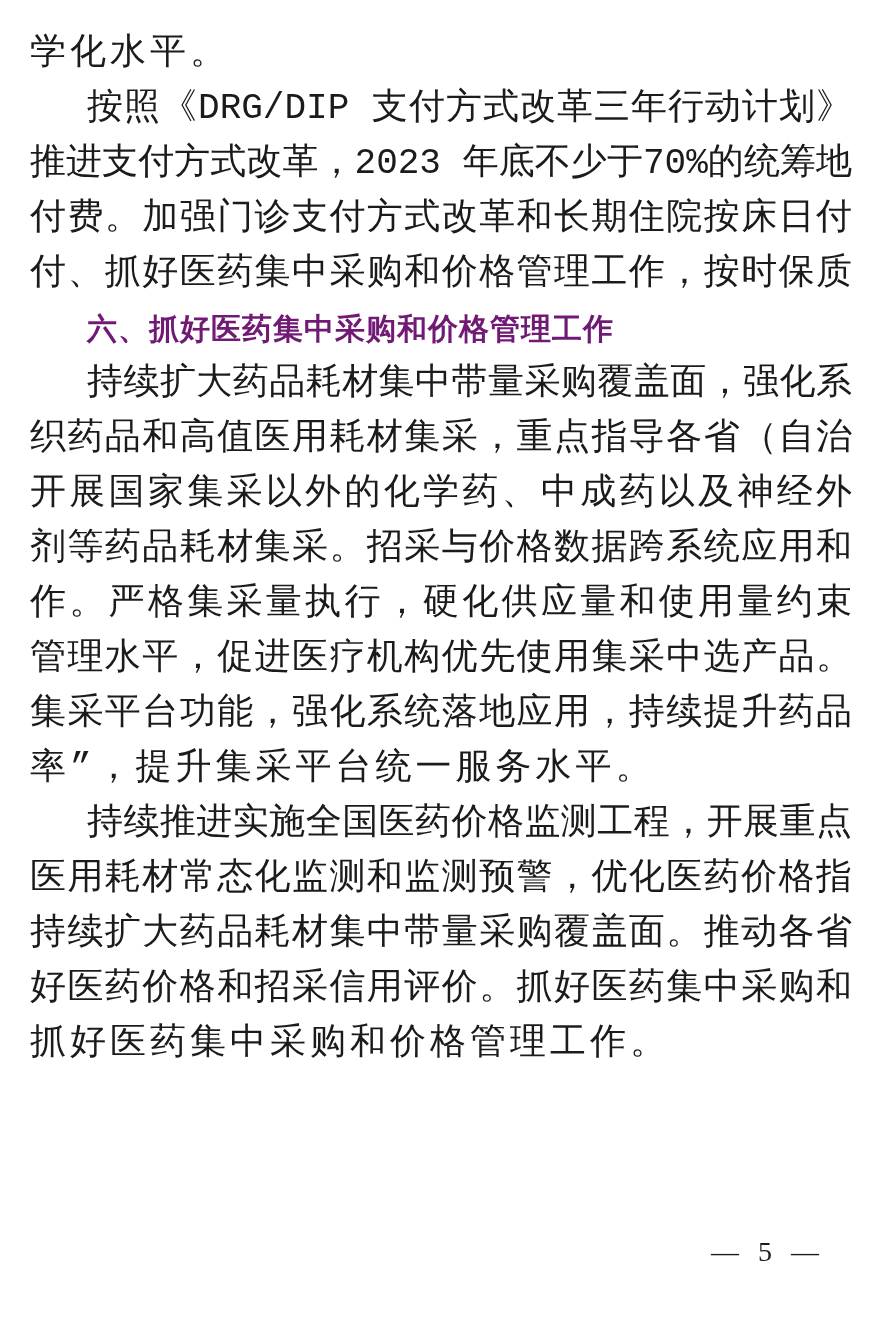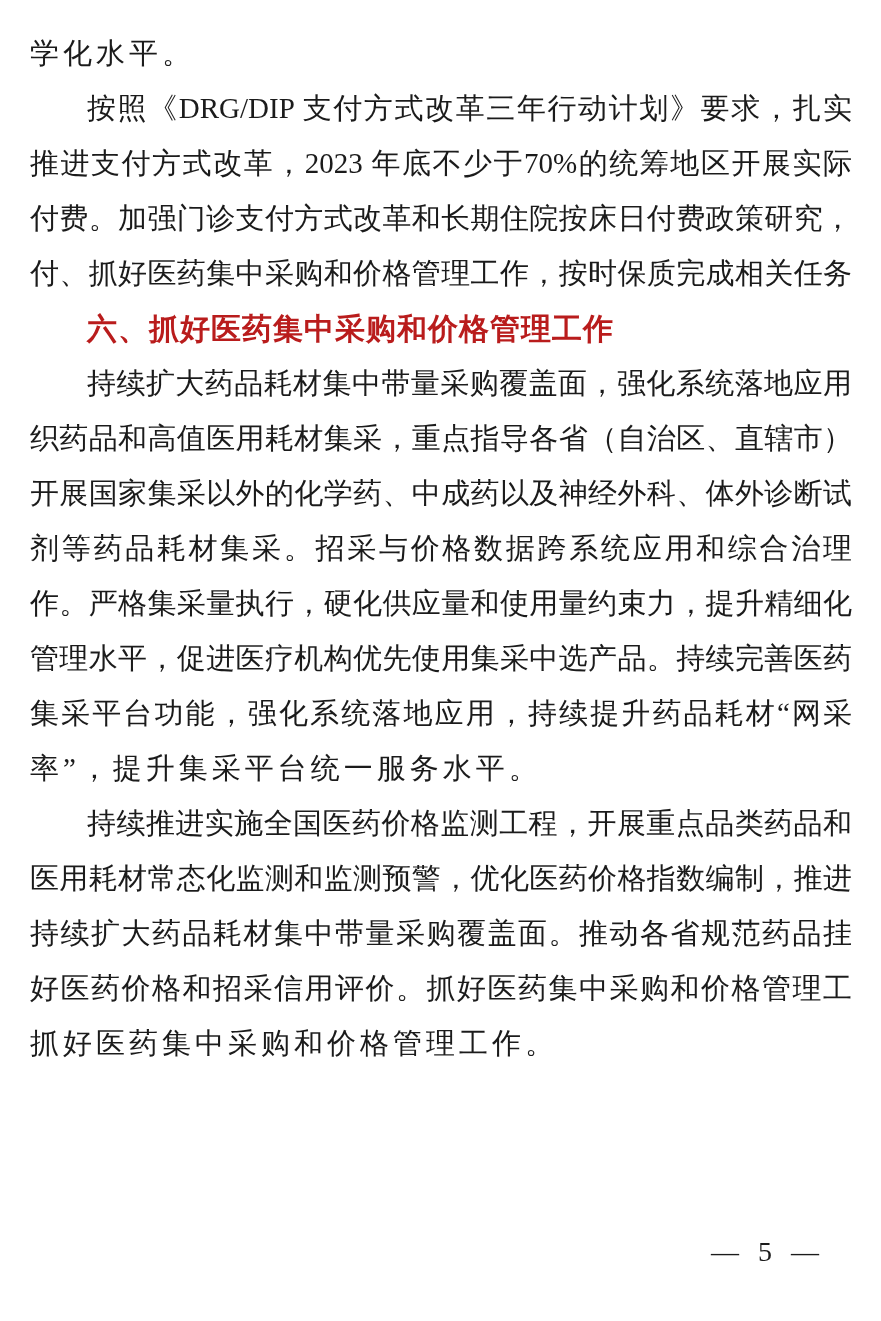--- a/index.html
+++ b/index.html
@@ -14,22 +14,22 @@
     background: #ffffff;
     overflow: hidden;
   }
   .content {
     position: absolute;
     top: 26px;
     left: 30px;
     width: 822px;
   }
   .line {
-    font-family: Liberation Serif, serif;
-    font-size: 29px;
+    font-family: Liberation Mono, monospace;
+    font-size: 36px;
     line-height: 55px;
     height: 55px;
     color: #1b1b1b;
     overflow: hidden;
   }
   .line.justify {
     text-align: justify;
     -moz-text-align-last: justify;
     text-align-last: justify;
   }
@@ -38,21 +38,21 @@
     letter-spacing: 4px;
   }
   .line.indent {
     text-indent: 57px;
   }
   .line.heading {
     font-family: "Liberation Sans", "DejaVu Sans", sans-serif;
     font-weight: 700;
     font-size: 30px;
     letter-spacing: 1px;
-    color: #b91c1c;
+    color: #701a75;
   }
   .footer {
     position: absolute;
     top: 1236px;
     right: 56px;
     font-family: "Liberation Serif", "DejaVu Serif", serif;
     font-size: 28px;
     letter-spacing: 6px;
     color: #1b1b1b;
   }

